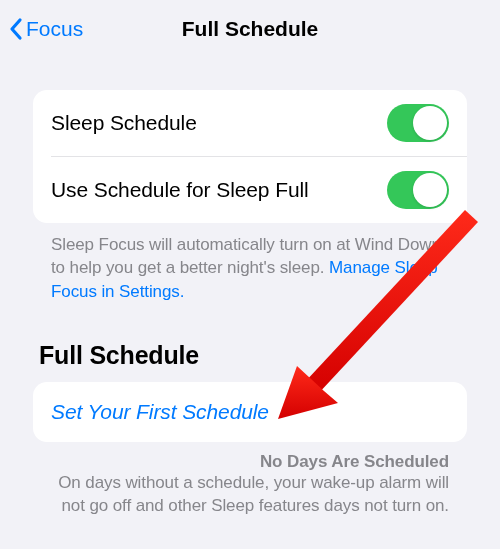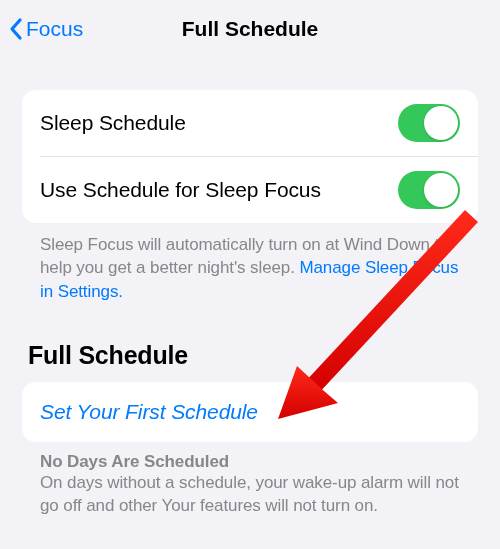--- a/index.html
+++ b/index.html
@@ -39,21 +39,21 @@
       margin-right: 2px;
       display: flex;
       align-items: center;
     }
     .nav-title {
       font-size: 21px;
       font-weight: 600;
       color: #000;
     }
     .content {
-      padding: 0 22px;
+      padding: 0 33px;
       margin-top: 32px;
     }
     .card {
       background: #fff;
       border-radius: 14px;
       overflow: hidden;
     }
     .row {
       display: flex;
       align-items: center;
@@ -114,20 +114,21 @@
       min-height: 58px;
     }
     .link-label {
       font-size: 21px;
       color: #007aff;
       letter-spacing: -0.1px;
       font-style: italic;
     }
     .footer-block {
       padding: 10px 18px 0 18px;
+      text-align: right;
     }
     .footer-title {
       font-size: 17px;
       font-weight: 600;
       color: #86868b;
       letter-spacing: -0.1px;
     }
     .footer-body {
       font-size: 17px;
       color: #86868b;
@@ -159,40 +160,40 @@
 <div class="content">
   <div class="card">
     <div class="row">
       <span class="row-label">Sleep Schedule</span>
       <div class="toggle">
         <div class="knob"></div>
       </div>
     </div>
     <div class="separator"></div>
     <div class="row">
-      <span class="row-label">Use Schedule for Sleep Focus</span>
+      <span class="row-label">Use Schedule for Sleep Full</span>
       <div class="toggle">
         <div class="knob"></div>
       </div>
     </div>
   </div>
   <div class="footer-text">
     <span>Sleep Focus will automatically turn on at Wind Down to help you get a better night's sleep. </span><span class="footer-link">Manage Sleep Focus in Settings.</span>
   </div>
 
   <div class="section-header">Full Schedule</div>
 
   <div class="card">
     <div class="link-row">
       <span class="link-label">Set Your First Schedule</span>
     </div>
   </div>
   <div class="footer-block">
     <div class="footer-title">No Days Are Scheduled</div>
-    <div class="footer-body">On days without a schedule, your wake-up alarm will not go off and other Your features will not turn on.</div>
+    <div class="footer-body">On days without a schedule, your wake-up alarm will not go off and other Sleep features days not turn on.</div>
   </div>
 </div>
 
 <svg class="arrow-svg" width="220" height="230">
   <defs>
     <linearGradient id="arrG" x1="0" y1="0" x2="0" y2="1">
       <stop offset="0%" stop-color="#ff2a1a"></stop>
       <stop offset="100%" stop-color="#d40000"></stop>
     </linearGradient>
   </defs>

